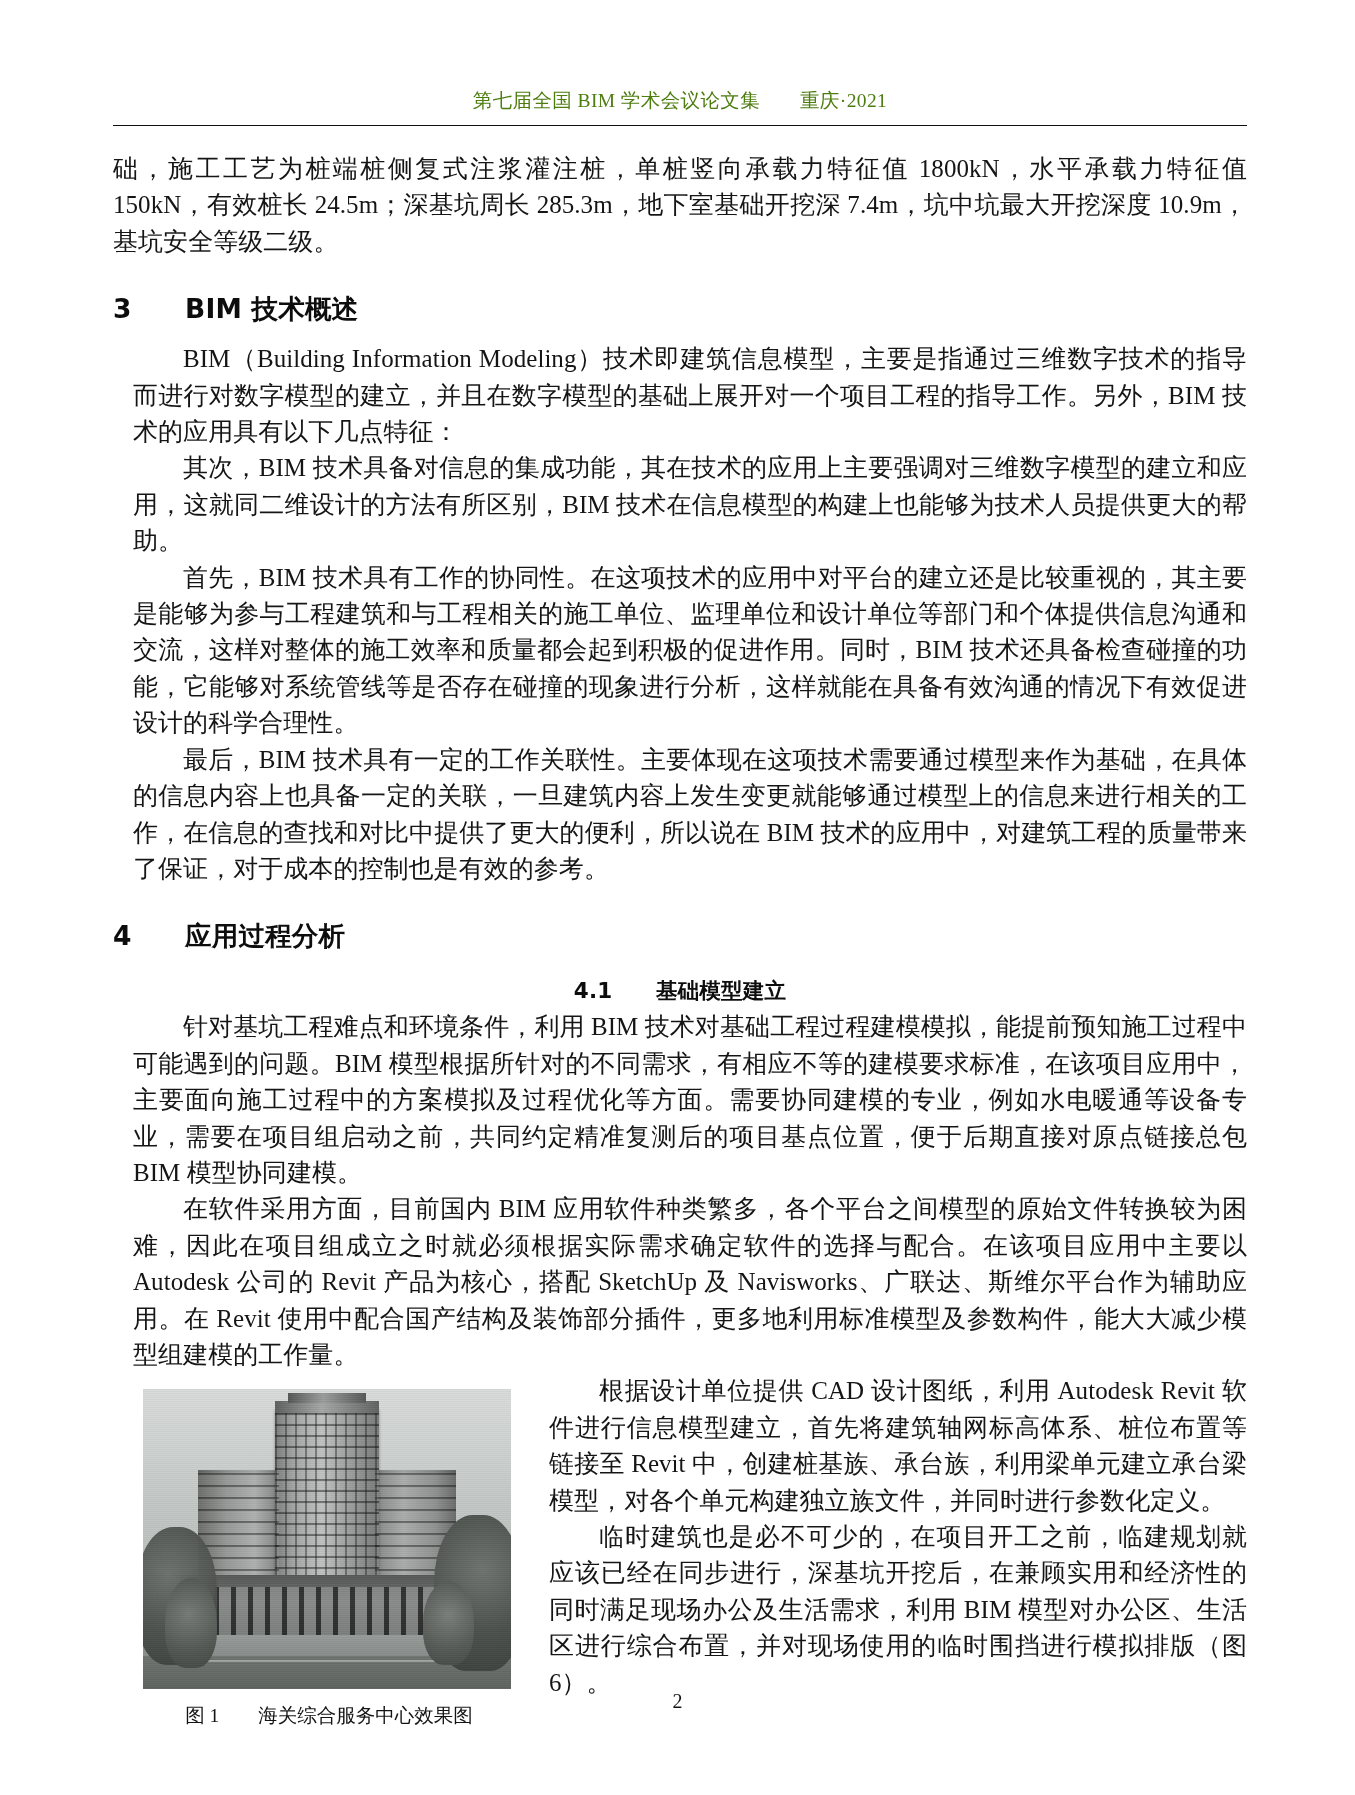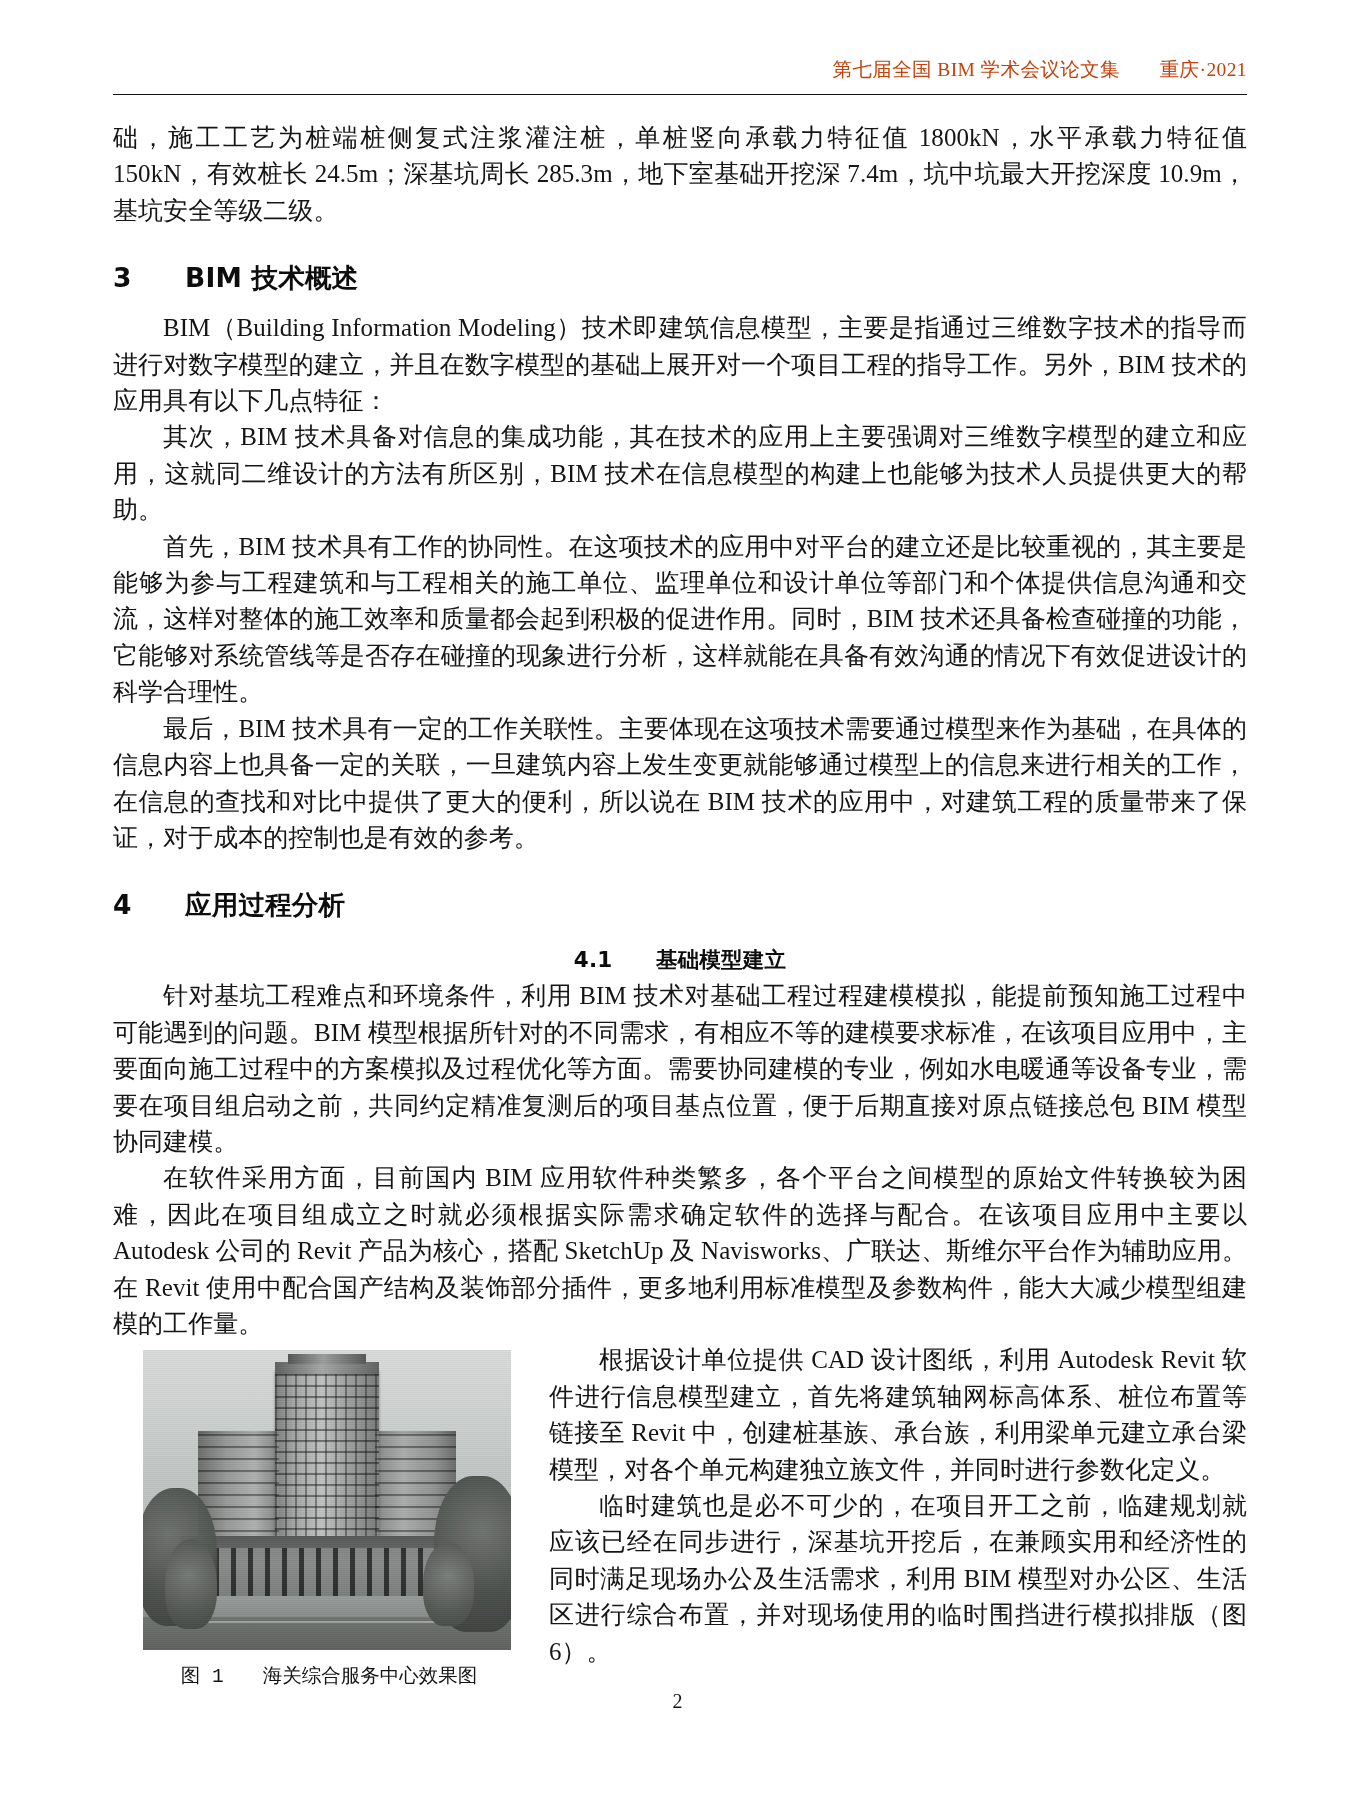--- a/index.html
+++ b/index.html
@@ -22,25 +22,25 @@
   }
   .content {
     position: absolute;
     left: 113px;
     top: 0;
     width: 1134px;
   }
 
   
   .runhead {
-    text-align: right;
+    text-align: center;
     font-size: 19.5px;
     letter-spacing: 0.4px;
-    color: #c2410c;
-    padding-top: 56px;
+    color: #4d7c0f;
+    padding-top: 87px;
     white-space: pre;
     font-family: "Liberation Serif", "DejaVu Serif", serif;
   }
   .runhead-rule {
     margin-top: 11px;
     border-bottom: 1.6px solid #101010;
     width: 100%;
   }
 
   
@@ -48,20 +48,21 @@
     font-size: 25px;
     line-height: 36.4px;
     text-align: justify;
     text-justify: inter-ideograph;
     margin: 0;
     color: #151515;
     letter-spacing: 0.05px;
   }
   .para.indent {
     text-indent: 2em;
+    margin-left: 20px;
   }
   .first-para {
     margin-top: 25px;
   }
 
   
   h2.h-sec {
     font-family: "DejaVu Sans", "Liberation Sans", sans-serif;
     font-size: 26.5px;
     font-weight: bold;
@@ -78,22 +79,21 @@
     letter-spacing: 0.2px;
     color: #0d0d0d;
     white-space: pre;
     text-align: center;
   }
 
   
   .figure-block {
     float: left;
     width: 396px;
-    margin: 8px 22px 6px 18px;
-    font-family: Liberation Mono, monospace;
+    margin: 16px 22px 6px 18px;
   }
   .figure-img {
     width: 368px;
     height: 300px;
     position: relative;
     overflow: hidden;
     background: #8e8e8e;
     margin-left: 12px;
   }
   .figcaption {

